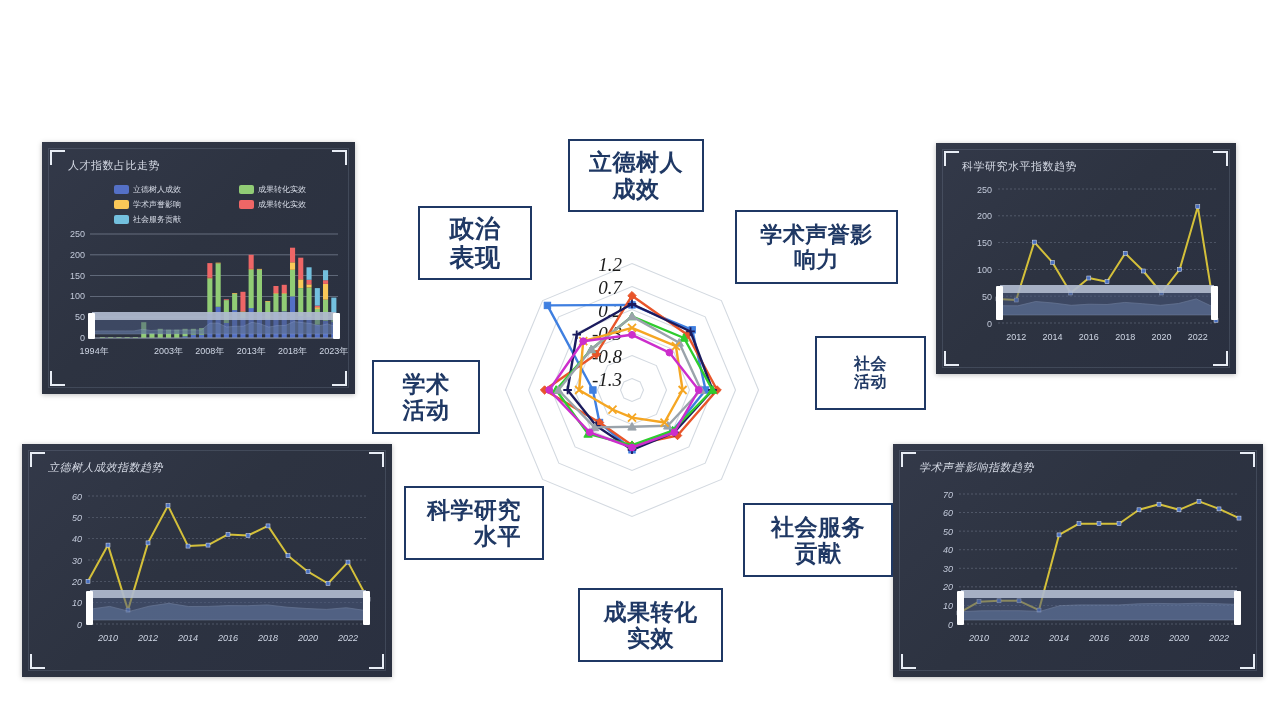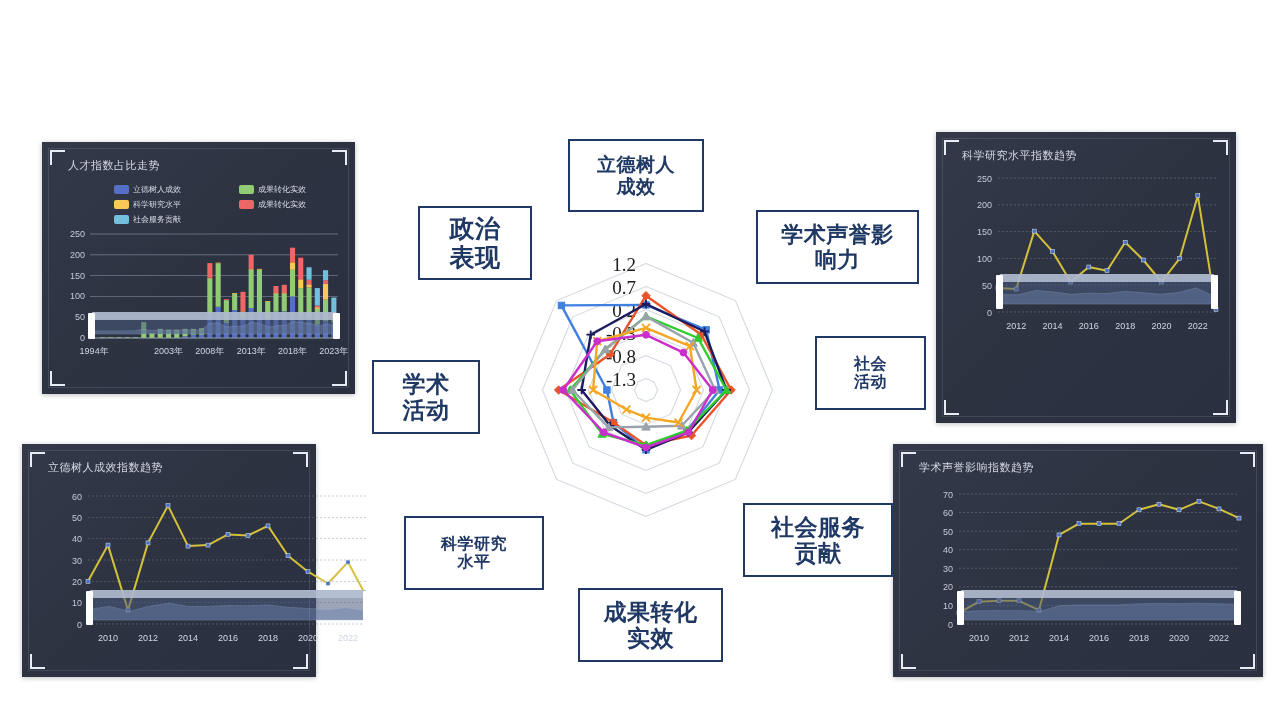--- a/index.html
+++ b/index.html
@@ -37,21 +37,21 @@
   .legend-swatch{width:15px;height:9px;border-radius:2px;display:block;}
   .legend-label{color:#d8dde8;font-size:8px;white-space:nowrap;}
 
   svg{display:block;overflow:visible;}
   .axis-text{fill:#c3cada;font-size:9px;font-family:"Liberation Sans",sans-serif;}
   .axis-text-x{fill:#cfd6e4;font-size:9px;font-family:"Liberation Sans",sans-serif;}
   .grid-line{stroke:#7d8699;stroke-width:.6;stroke-dasharray:2 2;opacity:.75;}
   .grid-solid{stroke:#8d96a8;stroke-width:.7;opacity:.85;}
 
   
-  #radar{position:absolute;left:498px;top:218px;width:300px;height:330px;}
+  #radar{position:absolute;left:484px;top:218px;width:300px;height:330px;font-style:italic;}
   .radar-tick{font-family:"Liberation Serif","DejaVu Serif",serif;font-size:19px;fill:#1b1b1b;}
 
   
   .tagbox{
     position:absolute;background:#ffffff;border:2px solid #1f3864;
     color:#1f3864;font-weight:bold;text-align:center;
     font-family:"Liberation Sans","DejaVu Sans",sans-serif;
     display:flex;align-items:center;justify-content:center;
     line-height:1.15;letter-spacing:.5px;
   }
@@ -72,21 +72,21 @@
         <div class="legend-item">
           <span class="legend-swatch" style="background: rgb(84, 112, 198);"></span>
           <span class="legend-label">立德树人成效</span>
         </div>
         <div class="legend-item">
           <span class="legend-swatch" style="background: rgb(145, 204, 117);"></span>
           <span class="legend-label">成果转化实效</span>
         </div>
         <div class="legend-item">
           <span class="legend-swatch" style="background: rgb(250, 200, 88);"></span>
-          <span class="legend-label">科学研究水平</span>
+          <span class="legend-label">学术声誉影响</span>
         </div>
         <div class="legend-item">
           <span class="legend-swatch" style="background: rgb(238, 102, 102);"></span>
           <span class="legend-label">成果转化实效</span>
         </div>
         <div class="legend-item">
           <span class="legend-swatch" style="background: rgb(115, 192, 222);"></span>
           <span class="legend-label">社会服务贡献</span>
         </div>
       </div>
@@ -193,21 +193,21 @@
         <g>
           <rect x="50" y="170" width="244" height="22" fill="#4a5a7e" opacity=".55"></rect>
           <rect x="50" y="170" width="244" height="8" fill="#b9c3d6" opacity=".85"></rect>
           <path d="M50.0 189.0 L58.4 188.9 L66.8 188.9 L75.2 188.9 L83.7 188.9 L92.1 188.9 L100.5 187.3 L108.9 188.5 L117.3 188.0 L125.7 188.1 L134.1 188.1 L142.6 188.0 L151.0 188.0 L159.4 188.0 L167.8 181.2 L176.2 181.1 L184.6 185.0 L193.0 184.3 L201.4 184.2 L209.9 180.3 L218.3 181.8 L226.7 185.1 L235.1 183.6 L243.5 183.4 L251.9 179.6 L260.3 180.6 L268.8 181.6 L277.2 183.8 L285.6 181.9 L294.0 184.8 L294 192 L50 192 Z" fill="#6b82ad" opacity=".45" stroke="#9fb2d4" stroke-width=".7"></path>
           <rect x="46" y="171" width="7" height="26" fill="#ffffff" rx="1"></rect>
           <rect x="291" y="171" width="7" height="26" fill="#ffffff" rx="1"></rect>
         </g>
       </svg>
   </div>
 
-  <div class="panel" style="left:936px;top:132px;width:300px;height:291px;text-align:center;">
+  <div class="panel" style="left:936px;top:143px;width:300px;height:231px;text-align:center;">
     <div class="inner-border"></div>
     <span class="corner tl"></span>
     <span class="corner tr"></span>
     <span class="corner bl"></span>
     <span class="corner br"></span>
     <div class="panel-title">科学研究水平指数趋势</div>
     <svg id="svg-science" width="300" height="245" viewBox="0 0 300 245">
         <g>
           <line x1="62" y1="180" x2="280" y2="180" class="grid-line"></line>
           <text x="56" y="183.5" class="axis-text" text-anchor="end">0</text>
@@ -245,21 +245,21 @@
         <g>
           <rect x="64" y="142" width="214" height="30" fill="#4a5a7e" opacity=".55"></rect>
           <rect x="64" y="142" width="214" height="8" fill="#b9c3d6" opacity=".85"></rect>
           <path d="M64.0 162.7 L81.8 162.8 L99.7 158.5 L117.5 160.0 L135.3 162.3 L153.2 161.2 L171.0 161.5 L188.8 159.4 L206.7 160.7 L224.5 162.3 L242.3 160.5 L260.2 155.9 L278.0 164.3 L278 172 L64 172 Z" fill="#6b82ad" opacity=".45" stroke="#9fb2d4" stroke-width=".7"></path>
           <rect x="60" y="143" width="7" height="34" fill="#ffffff" rx="1"></rect>
           <rect x="275" y="143" width="7" height="34" fill="#ffffff" rx="1"></rect>
         </g>
       </svg>
   </div>
 
-  <div class="panel" style="left:22px;top:444px;width:294px;height:233px;">
+  <div class="panel" style="left:22px;top:444px;width:370px;height:233px;font-style:italic;">
     <div class="inner-border"></div>
     <span class="corner tl"></span>
     <span class="corner tr"></span>
     <span class="corner bl"></span>
     <span class="corner br"></span>
     <div class="panel-title">立德树人成效指数趋势</div>
     <svg id="svg-moral" width="370" height="233" viewBox="0 0 370 233">
         <g>
           <line x1="66" y1="180" x2="346" y2="180" class="grid-line"></line>
           <text x="60" y="183.5" class="axis-text" text-anchor="end">0</text>
@@ -302,21 +302,21 @@
         <g>
           <rect x="68" y="146" width="276" height="30" fill="#4a5a7e" opacity=".55"></rect>
           <rect x="68" y="146" width="276" height="8" fill="#b9c3d6" opacity=".85"></rect>
           <path d="M68.0 165.2 L87.7 162.4 L107.4 167.4 L127.1 162.2 L146.9 159.3 L166.6 162.5 L186.3 162.4 L206.0 161.6 L225.7 161.7 L245.4 160.9 L265.1 163.2 L284.9 164.5 L304.6 165.4 L324.3 163.7 L344.0 166.6 L344 176 L68 176 Z" fill="#6b82ad" opacity=".45" stroke="#9fb2d4" stroke-width=".7"></path>
           <rect x="64" y="147" width="7" height="34" fill="#ffffff" rx="1"></rect>
           <rect x="341" y="147" width="7" height="34" fill="#ffffff" rx="1"></rect>
         </g>
       </svg>
   </div>
 
-  <div class="panel" style="left:893px;top:444px;width:370px;height:233px;">
+  <div class="panel" style="left:893px;top:444px;width:370px;height:233px;font-style:italic;">
     <div class="inner-border"></div>
     <span class="corner tl"></span>
     <span class="corner tr"></span>
     <span class="corner bl"></span>
     <span class="corner br"></span>
     <div class="panel-title">学术声誉影响指数趋势</div>
     <svg id="svg-reputation" width="370" height="233" viewBox="0 0 370 233">
         <g>
           <line x1="66" y1="180" x2="346" y2="180" class="grid-line"></line>
           <text x="60" y="183.5" class="axis-text" text-anchor="end">0</text>
@@ -457,41 +457,41 @@
           <circle cx="214.7" cy="172" r="3.4" fill="#cc2ecc" stroke="#cc2ecc"></circle>
           <circle cx="190.28498551495557" cy="214.28498551495554" r="3.4" fill="#cc2ecc" stroke="#cc2ecc"></circle>
           <circle cx="148" cy="229.5" r="3.4" fill="#cc2ecc" stroke="#cc2ecc"></circle>
           <circle cx="105.71501448504446" cy="214.28498551495557" r="3.4" fill="#cc2ecc" stroke="#cc2ecc"></circle>
           <circle cx="65.2" cy="172" r="3.4" fill="#cc2ecc" stroke="#cc2ecc"></circle>
           <circle cx="99.20963209812821" cy="123.20963209812822" r="3.4" fill="#cc2ecc" stroke="#cc2ecc"></circle>
         </g>
       </svg>
   </div>
 
-  <div class="tagbox" style="left:568px;top:139px;width:132px;height:69px;font-size:19px;">
+  <div class="tagbox" style="left:568px;top:139px;width:132px;height:69px;font-size:23px;">
       <div>立德树人<br>成效</div>
     </div>
 
   <div class="tagbox" style="left:418px;top:206px;width:110px;height:70px;font-size:25px;">
       <div>政治<br>表现</div>
     </div>
 
-  <div class="tagbox" style="left:756px;top:210px;width:159px;height:70px;font-size:22px;">
+  <div class="tagbox" style="left:735px;top:210px;width:159px;height:70px;font-size:22px;">
       <div>学术声誉影<br>响力</div>
     </div>
 
   <div class="tagbox" style="left:372px;top:360px;width:104px;height:70px;font-size:23px;text-align:right;">
       <div>学术<br>活动</div>
     </div>
 
   <div class="tagbox" style="left:815px;top:336px;width:107px;height:70px;font-size:16px;">
       <div>社会<br>活动</div>
     </div>
 
-  <div class="tagbox" style="left:404px;top:516px;width:136px;height:70px;font-size:16px;">
+  <div class="tagbox" style="left:404px;top:486px;width:136px;height:70px;font-size:23px;text-align:right;">
       <div>科学研究<br>水平</div>
     </div>
 
   <div class="tagbox" style="left:743px;top:503px;width:146px;height:70px;font-size:23px;">
       <div>社会服务<br>贡献</div>
     </div>
 
   <div class="tagbox" style="left:578px;top:588px;width:141px;height:70px;font-size:23px;">
       <div>成果转化<br>实效</div>
     </div>

